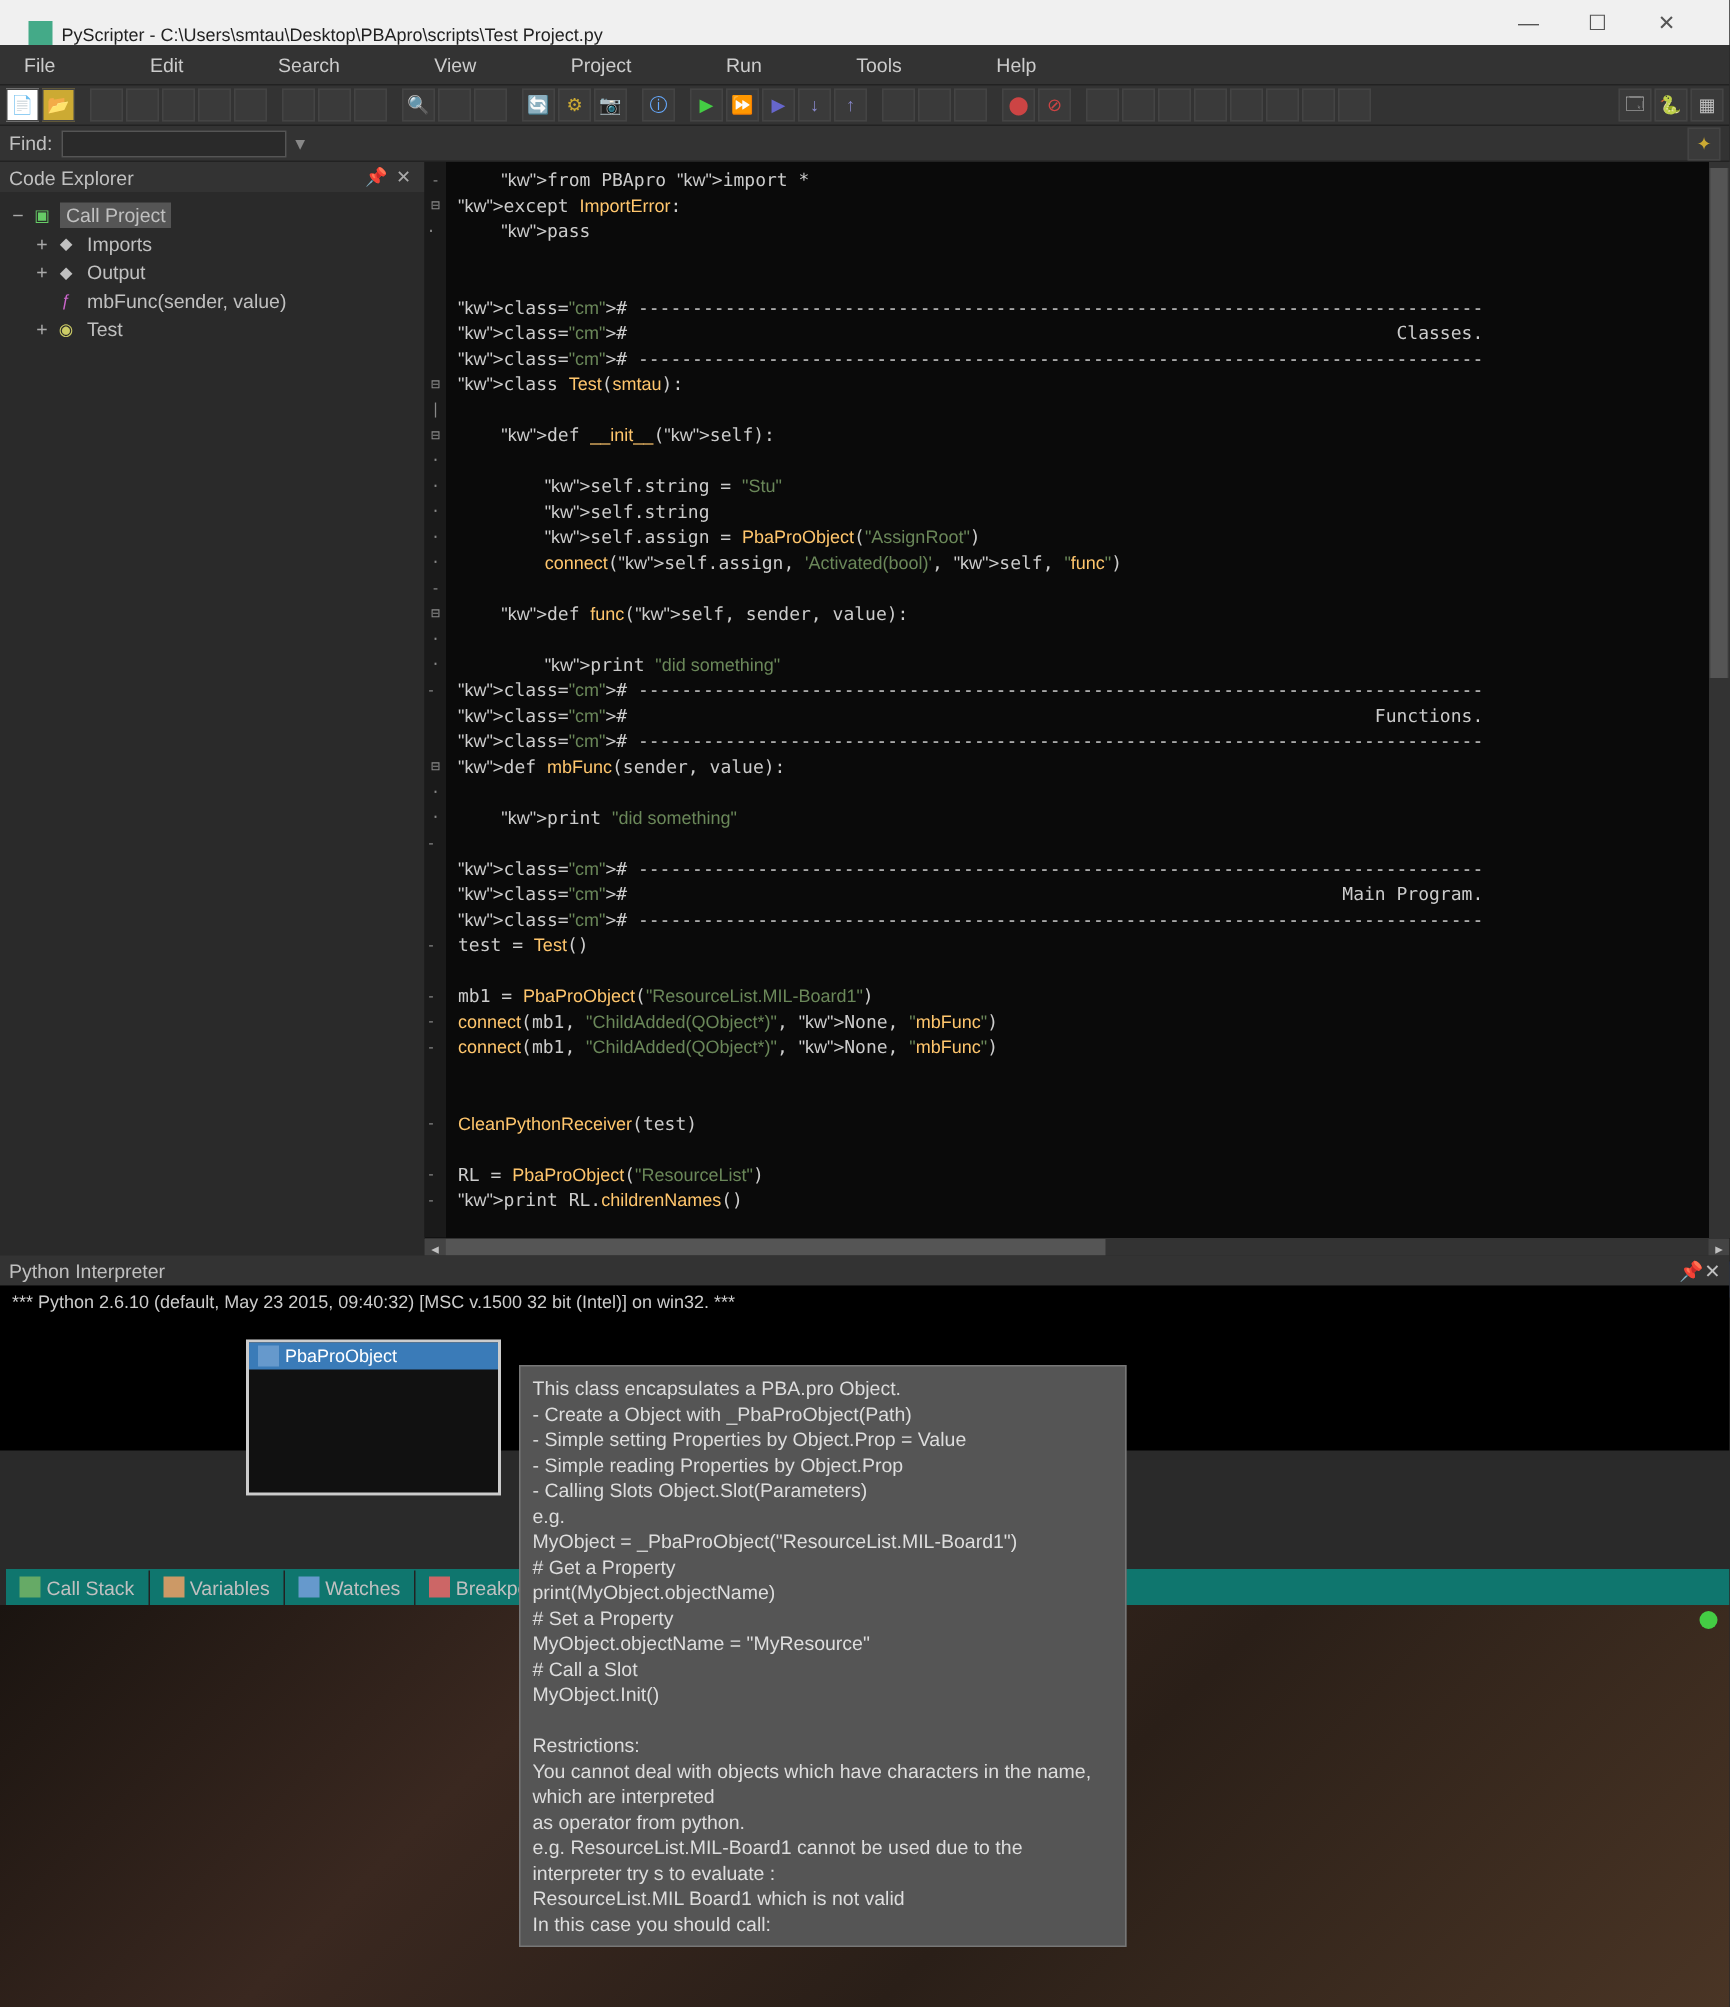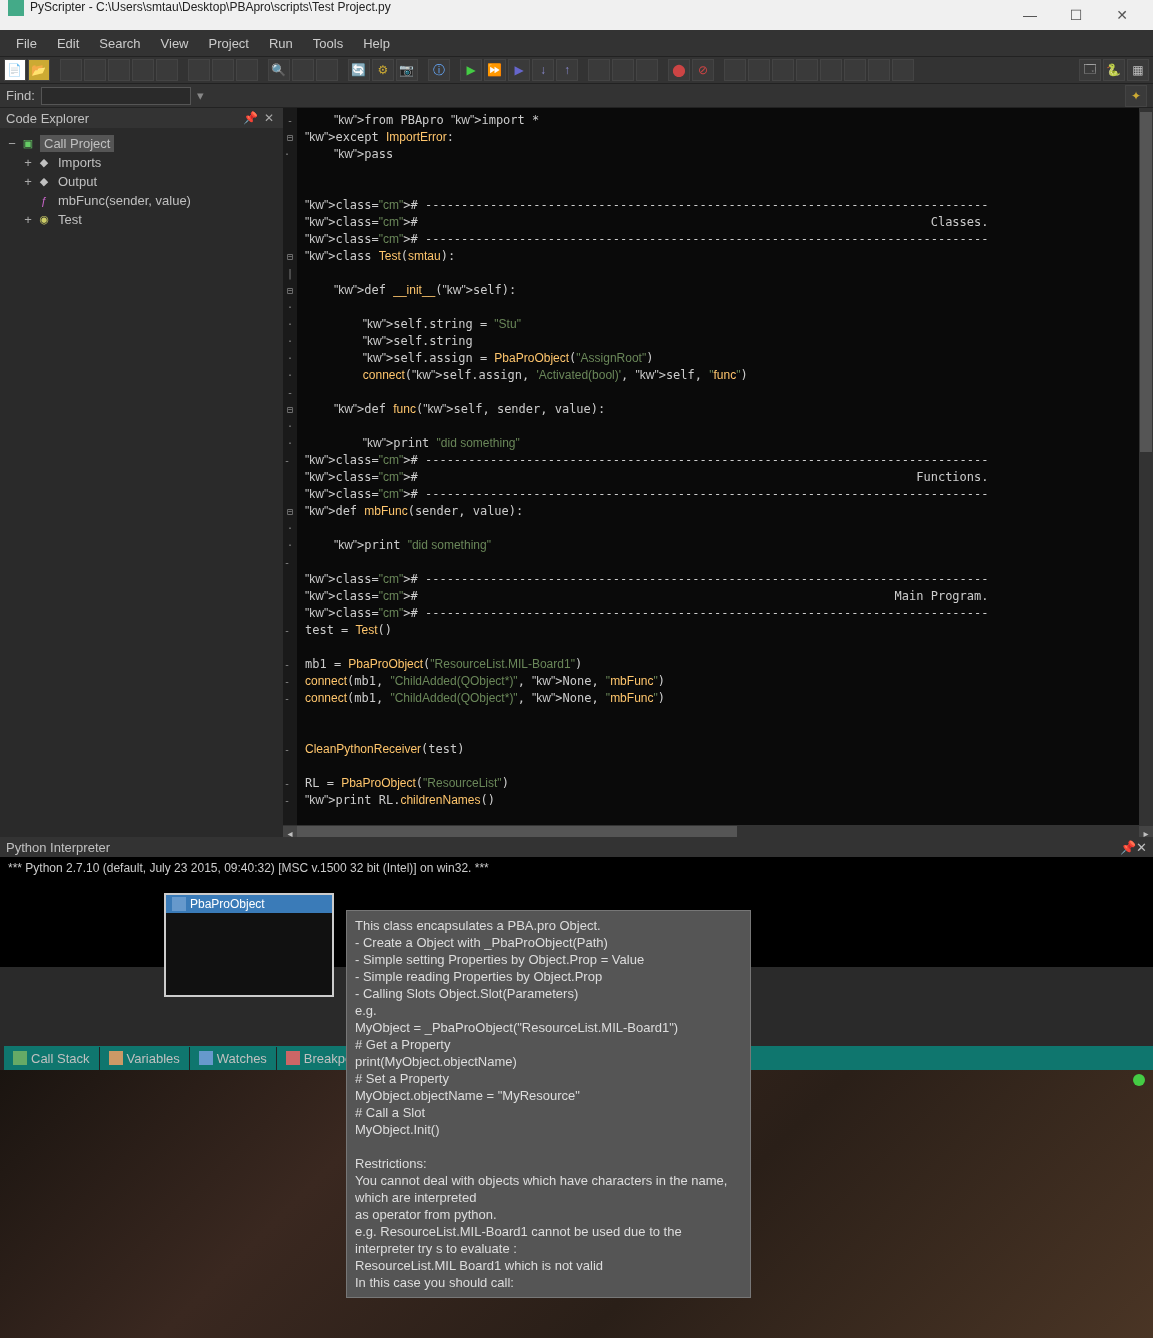--- a/index.html
+++ b/index.html
@@ -1,21 +1,21 @@
 <!DOCTYPE html>
 <html><head>
 <meta charset="utf-8">
 <style>
 * { margin:0; padding:0; box-sizing:border-box; font-family:"Segoe UI",Tahoma,sans-serif; }
 body { width:1153px; height:1338px; background:#2a2a2a; color:#c0c0c0; font-size:13px; overflow:hidden; position:relative; }
-.titlebar { height:30px; background:#f0f0f0; display:flex; align-items:flex-start; padding:0 8px; color:#222; }
+.titlebar { height:30px; background:#f0f0f0; display:flex; align-items:flex-end; padding:0 19px; color:#222; }
 .titlebar .icon { width:16px; height:16px; background:#4a8; margin-right:6px; }
 .titlebar .title { flex:1; font-size:12px; }
 .titlebar .winbtn { width:46px; height:30px; display:flex; align-items:center; justify-content:center; color:#555; font-size:14px; }
-.menubar { height:26px; background:#333; display:flex; align-items:center; padding:0 6px; }
+.menubar { height:26px; background:#333; display:flex; align-items:center; padding:0 6px;gap:43px; }
 .menubar .item { padding:5px 10px; color:#ccc; font-size:13px; }
 .toolbar { height:28px; background:#333; display:flex; align-items:center; padding:2px 4px; gap:2px; border-top:1px solid #222; border-bottom:1px solid #222;}
 .tbtn { width:22px; height:22px; background:#3a3a3a; border:1px solid #444; display:flex; align-items:center; justify-content:center; font-size:12px;}
 .tsep { width:6px; }
 .findbar { height:24px; background:#333; display:flex; align-items:center; padding:2px 6px; gap:6px; border-bottom:1px solid #222;}
 .findbar input { width:150px; height:18px; background:#2a2a2a; border:1px solid #555; color:#ccc; padding:0 4px; font-size:12px;}
 .findbar .lbl { font-size:13px; }
 .main { display:flex; height:calc(841px - 30px - 26px - 28px - 24px); }
 .leftpanel { width:283px; background:#2a2a2a; display:flex; flex-direction:column; }
 .panelhead { height:20px; background:#333; display:flex; align-items:center; padding:0 6px; font-size:13px; }
@@ -323,21 +323,21 @@
 </div>
 
 <div class="interp" style="position:absolute;left:0;top:837px;width:1153px;">
   <div class="head">
     <span>Python Interpreter</span>
     <div class="spacer"></div>
     <div class="pbtn">📌</div>
     <div class="pbtn">✕</div>
   </div>
   <div class="body">
-    <div>*** Python 2.7.10 (default, July 23 2015, 09:40:32) [MSC v.1500 32 bit (Intel)] on win32. ***</div>
+    <div>*** Python 2.6.10 (default, May 23 2015, 09:40:32) [MSC v.1500 32 bit (Intel)] on win32. ***</div>
     <div class="autocomplete">
       <div class="row">
         <span class="aicon"></span>
         <span>PbaProObject</span>
       </div>
     </div>
   </div>
 </div>
 
 <div class="tooltip" id="tooltip">This class encapsulates a PBA.pro Object.<br>- Create a Object with _PbaProObject(Path)<br>- Simple setting Properties by Object.Prop = Value<br>- Simple reading Properties by Object.Prop<br>- Calling Slots Object.Slot(Parameters)<br>e.g.<br>MyObject = _PbaProObject("ResourceList.MIL-Board1")<br># Get a Property<br>print(MyObject.objectName)<br># Set a Property<br>MyObject.objectName =  "MyResource"<br># Call a Slot<br>MyObject.Init()<br>&nbsp;<br>Restrictions:<br> You cannot deal with objects which have characters in the name, which are interpreted<br> as operator from python.<br> e.g. ResourceList.MIL-Board1 cannot be used due to the interpreter try s to evaluate :<br> ResourceList.MIL   Board1 which is not valid<br> In this case you should call:</div>

